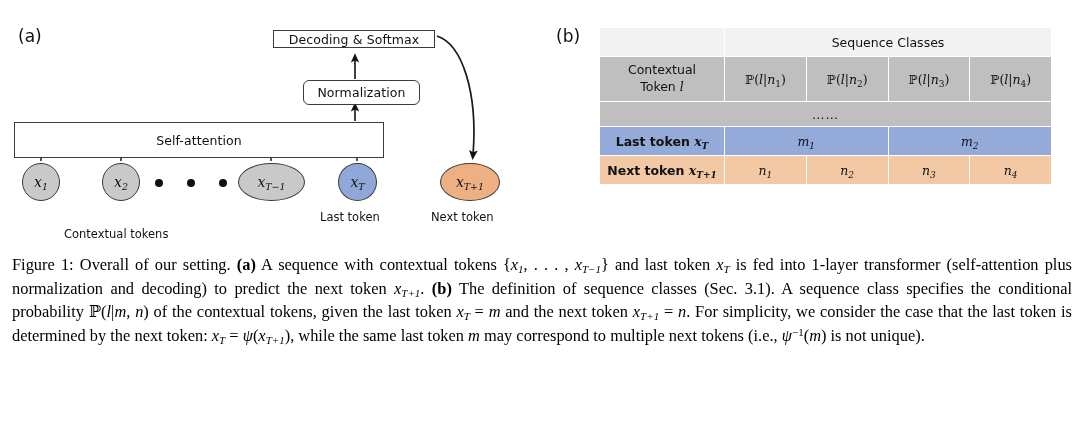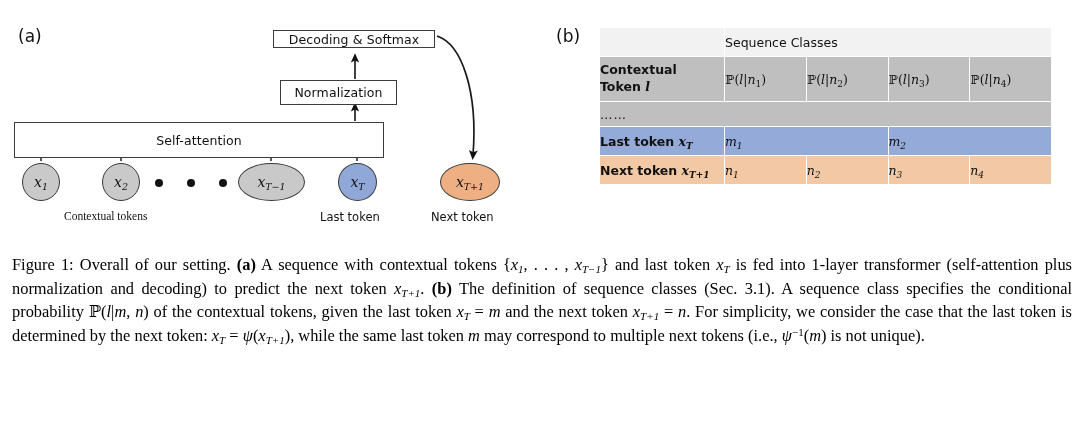--- a/index.html
+++ b/index.html
@@ -43,22 +43,22 @@
     font-family: "DejaVu Sans", sans-serif;
     font-size: 12.5px;
     color: #111;
     letter-spacing: .1px;
   }
   #box-decoding {
     left: 273px; top: 30px;
     width: 162px; height: 18px;
   }
   #box-normalization {
-    left: 280px; top: 80px;
-    width: 117px; height: 25px;
+    left: 303px; top: 80px;
+    width: 117px; height: 25px; border-radius: 6px;
   }
   #box-selfattention {
     left: 14px; top: 122px;
     width: 370px; height: 36px;
   }
 
   .token {
     position: absolute;
     border: 1.6px solid #3a3a3a;
     box-sizing: border-box;
@@ -99,21 +99,21 @@
     background: #111;
   }
 
   .caption-under {
     position: absolute;
     font-family: "DejaVu Sans", sans-serif;
     font-size: 11.5px;
     color: #111;
     white-space: nowrap;
   }
-  #lbl-contextual { left: 64px;  top: 210px; font-family: Liberation Serif, serif; }
+  #lbl-contextual { left: 64px;  top: 227px; }
   #lbl-last       { left: 320px; top: 210px; }
   #lbl-next       { left: 431px; top: 210px; }
 
   #panel-a-svg {
     position: absolute;
     left: 0; top: 0;
     width: 540px; height: 240px;
     overflow: visible;
   }
 
@@ -125,39 +125,38 @@
   }
   table.seqtab {
     border-collapse: separate;
     border-spacing: 1.5px;
     width: 453px;
     table-layout: fixed;
     font-family: "DejaVu Sans", sans-serif;
   }
   table.seqtab td {
     padding: 0;
-    text-align: left;
+    text-align: center;
     vertical-align: middle;
     font-size: 12.5px;
     color: #111;
   }
   td.corner-blank { background: #f2f2f2; }
   td.hdr-span {
     background: #f2f2f2;
     height: 28px;
     font-size: 13px;
   }
   td.ctx-label {
     background: #bfbfbf;
     text-align: left;
     padding: 6px 8px;
     height: 44px;
     line-height: 1.35;
     font-size: 12.5px;
-    font-weight: bold;
   }
   td.prob-cell {
     background: #bfbfbf;
     height: 44px;
     font-family: "DejaVu Serif", serif;
     font-size: 13px;
   }
   td.dots-row {
     background: #bfbfbf;
     height: 24px;

